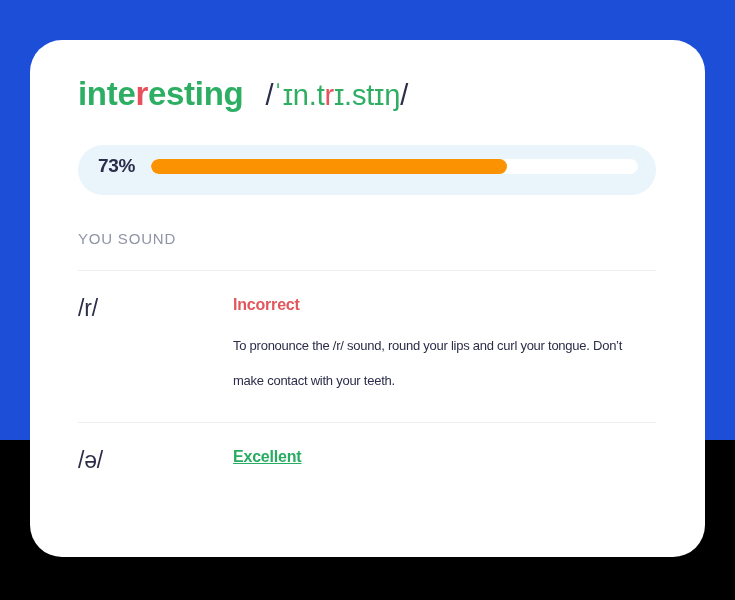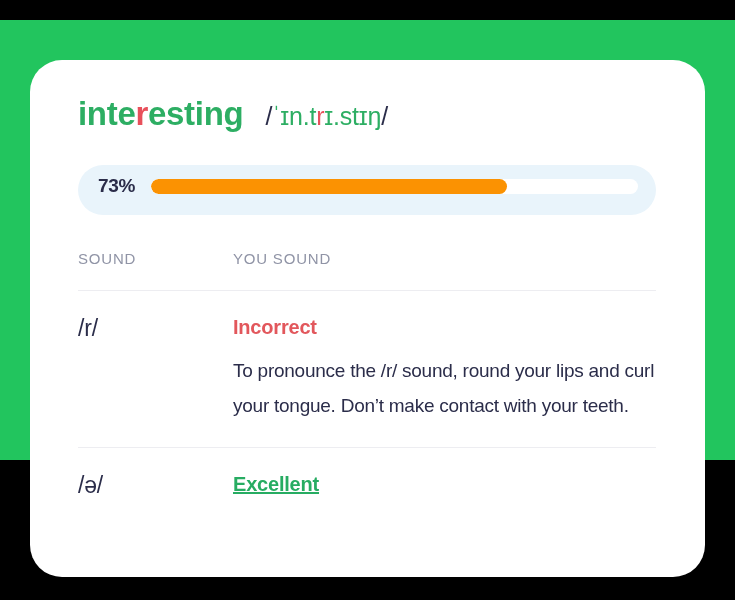--- a/index.html
+++ b/index.html
@@ -12,22 +12,21 @@
     height: 600px;
     overflow: hidden;
     font-family: "Liberation Sans", sans-serif;
     -webkit-font-smoothing: antialiased;
   }
 
   #stage {
     position: relative;
     width: 735px;
     height: 440px;
-    background: #22c55e;
-    margin-top: 20px;
+    background: #1d4ed8;
   }
 
   
   .card {
     position: absolute;
     left: 30px;
     top: 40px;
     width: 675px;
     height: 517px;
     background: #ffffff;
@@ -49,21 +48,21 @@
     font-size: 33px;
     font-weight: bold;
     letter-spacing: -0.3px;
     color: #2dae63;
   }
   .word .hl {
     color: #e8505b;
   }
   .ipa {
     margin-left: 22px;
-    font-size: 25px;
+    font-size: 29px;
     font-weight: 400;
     letter-spacing: -0.2px;
     color: #2dae63;
   }
   .ipa .slash {
     color: #2b2d4a;
   }
   .ipa .hl {
     color: #e8505b;
   }
@@ -141,30 +140,30 @@
     padding-bottom: 24px;
   }
   .sound-label {
     font-size: 23px;
     font-weight: 400;
     color: #2b2d4a;
     letter-spacing: -0.2px;
     line-height: 1.1;
   }
   .verdict {
-    font-size: 20px;
+    font-size: 16px;
     font-weight: bold;
     letter-spacing: -0.2px;
     line-height: 1.15;
   }
   .verdict.incorrect { color: #e2575c; }
   .verdict.excellent { color: #27ac62; text-decoration: underline; }
   .tip {
     margin-top: 14px;
-    font-size: 19px;
+    font-size: 13px;
     line-height: 35px;
     color: #2b2d4a;
     letter-spacing: -0.25px;
     max-width: 425px;
   }
 </style>
 </head>
 <body>
 
 <div id="stage">
@@ -179,21 +178,20 @@
     <div class="progress-pill">
       <span class="progress-percent">73%</span>
       <div class="progress-track">
         <div class="progress-fill" style="width: 73%; background: rgb(251, 146, 2);"></div>
       </div>
     </div>
 
     <div class="table">
 
       <div class="thead">
-        <div class="th col-sound">SOUND</div>
         <div class="th col-said">YOU SOUND</div>
       </div>
 
       <div class="divider"></div>
 
       <div class="trow">
         <div class="col-sound">
           <div class="sound-label">/r/</div>
         </div>
         <div class="col-said">

